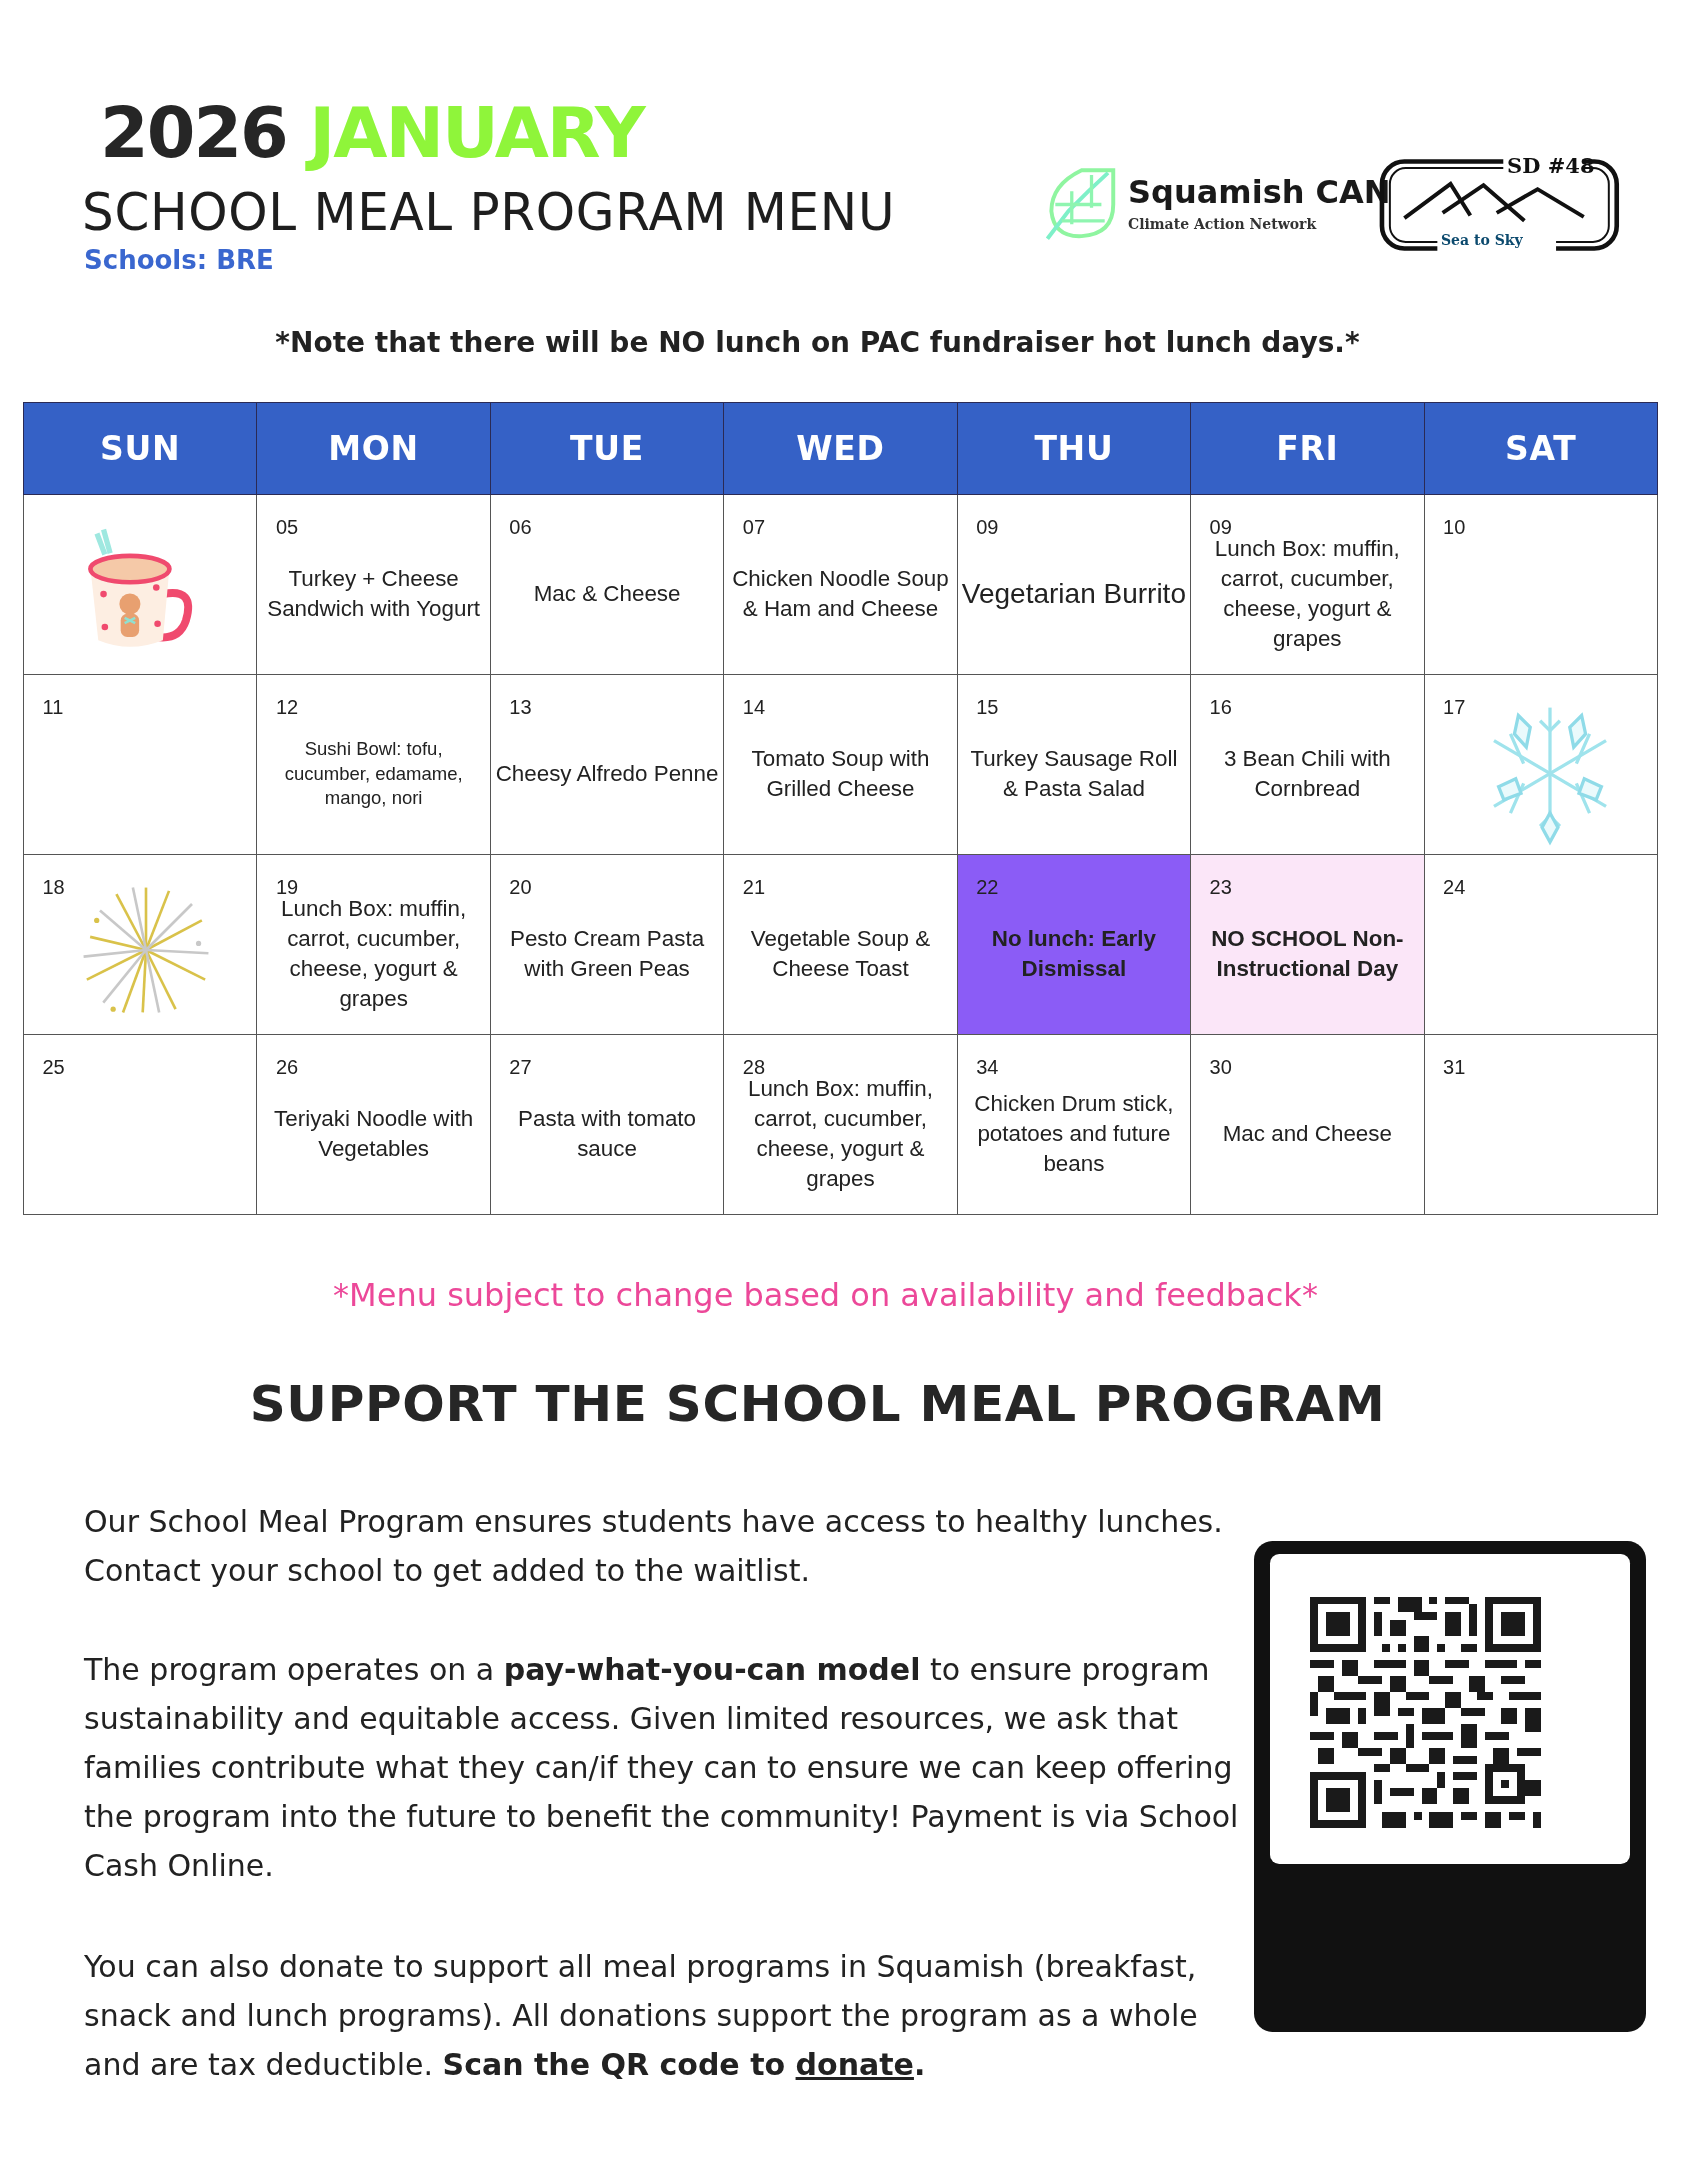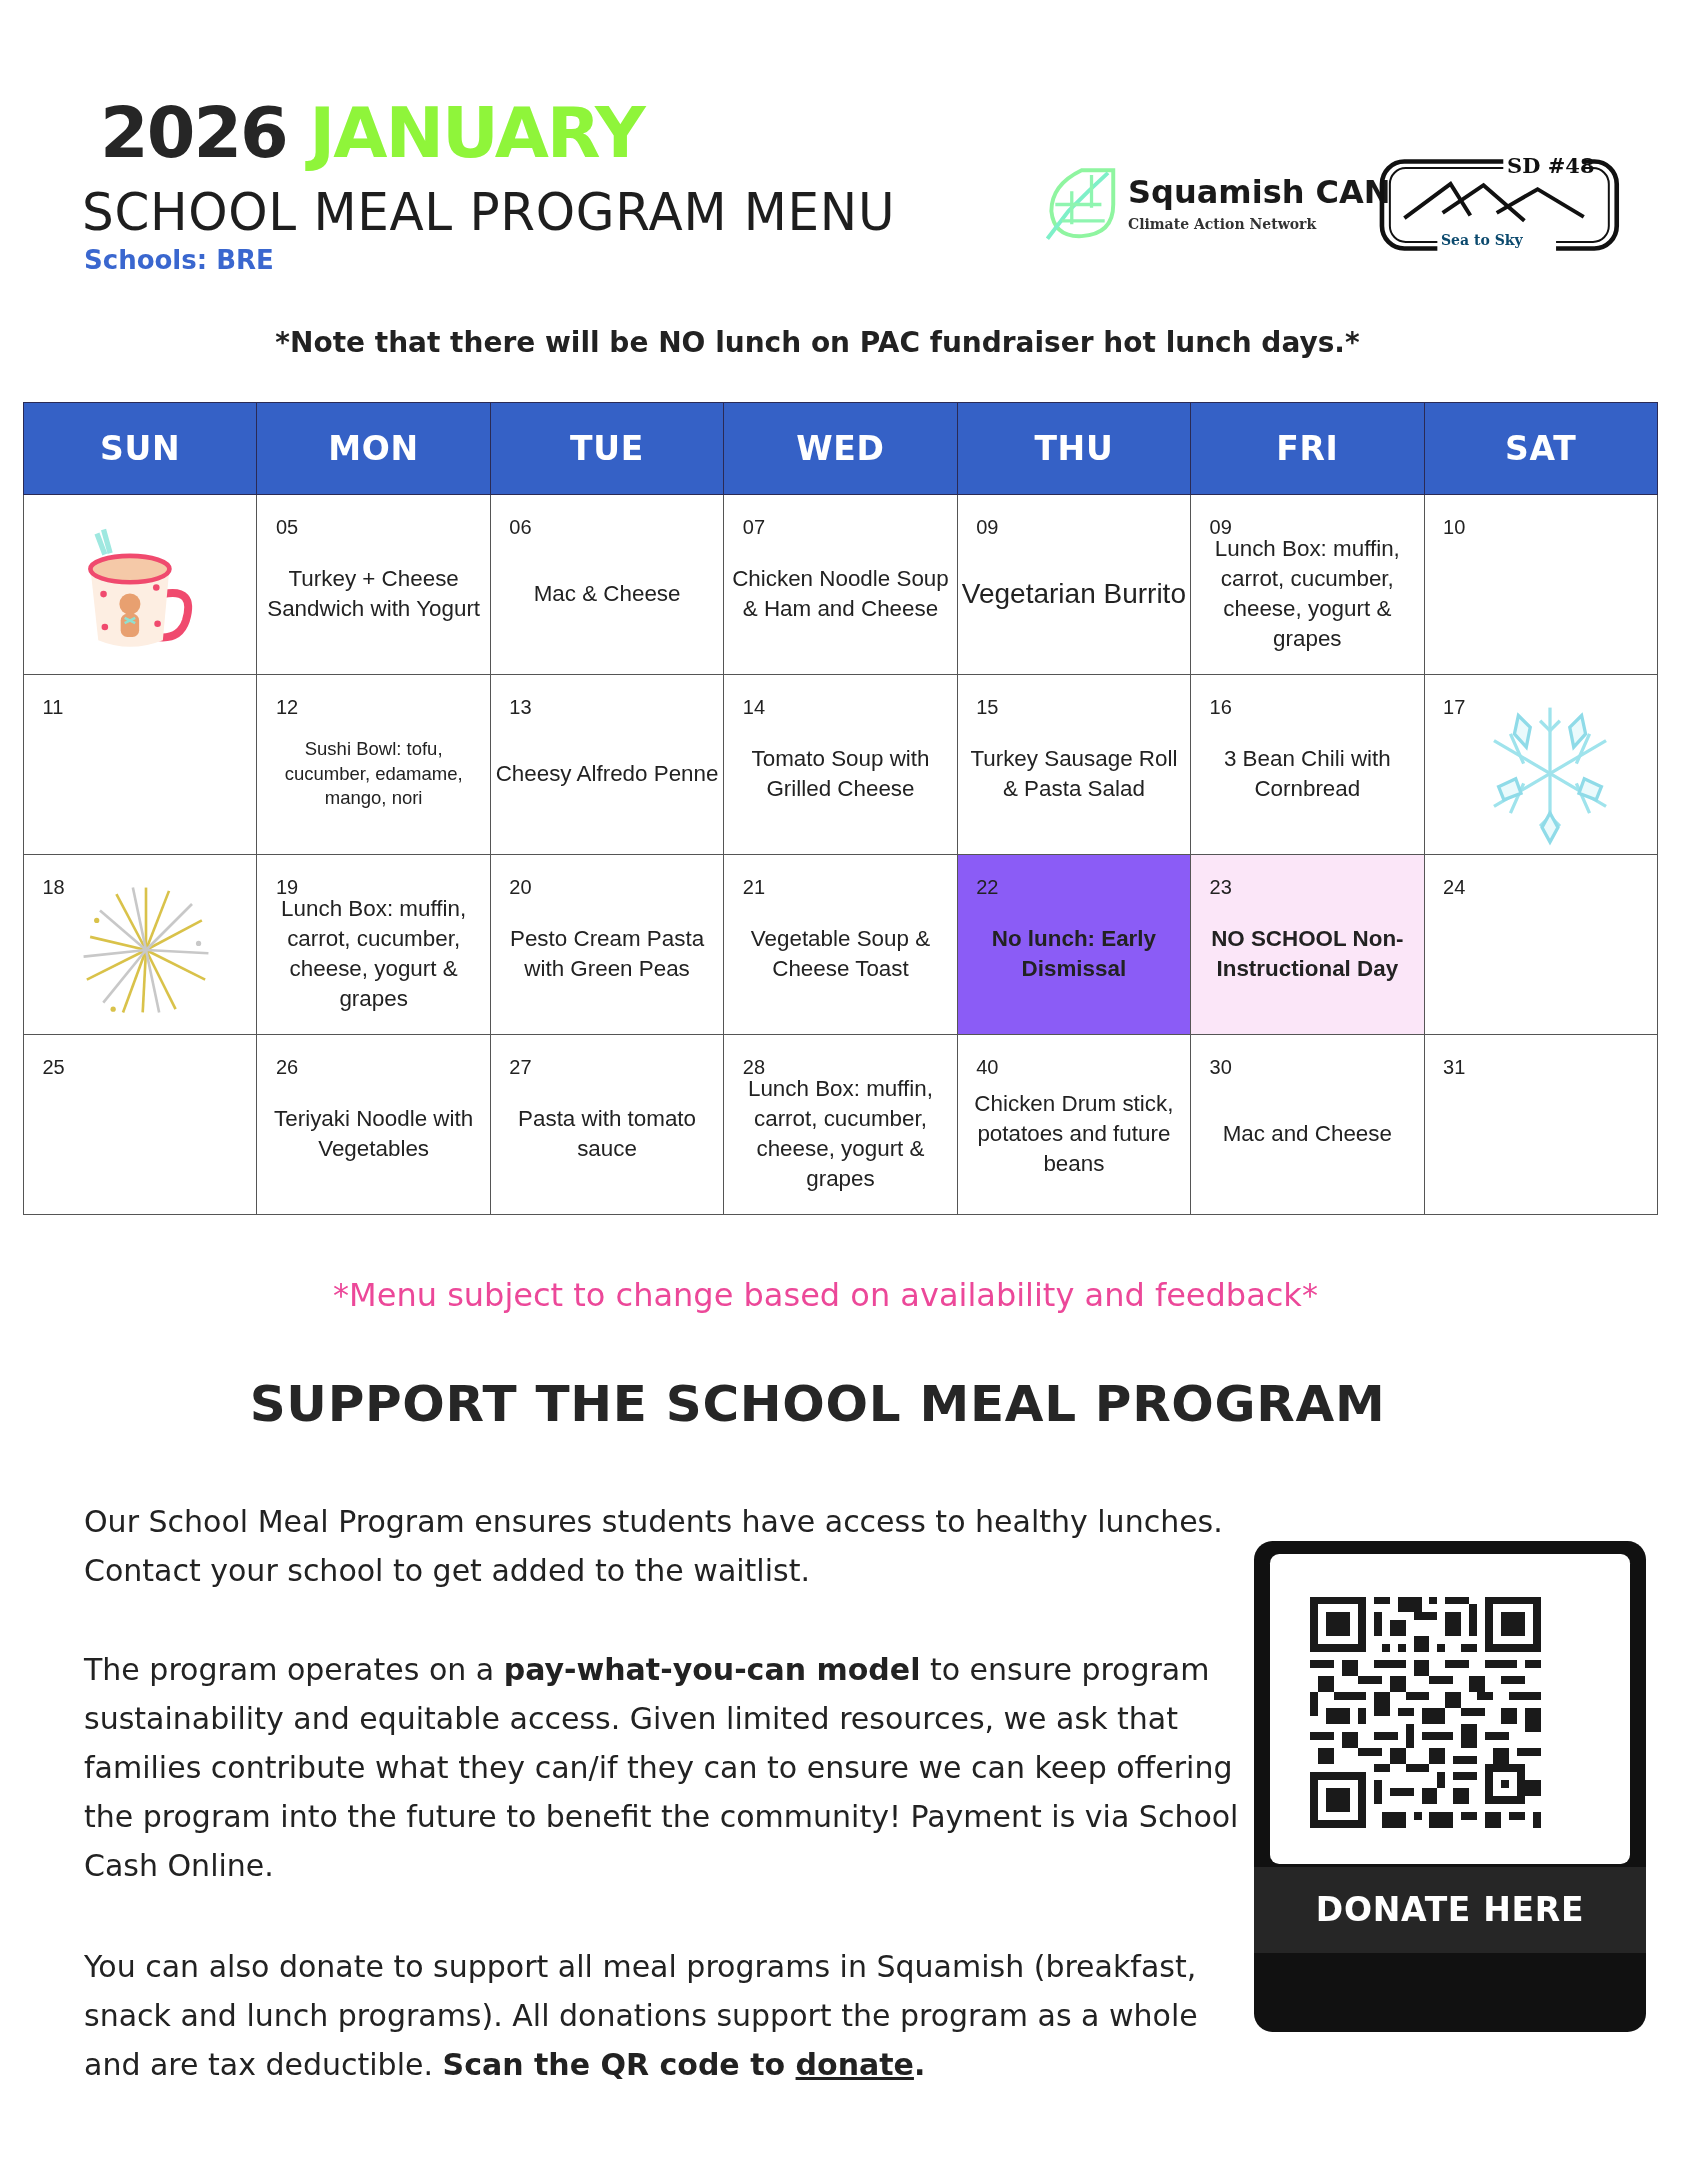--- a/index.html
+++ b/index.html
@@ -239,21 +239,21 @@
         </td>
       <td>
           <span class="daynum">27</span>
           <div class="meal">Pasta with tomato sauce</div>
         </td>
       <td>
           <span class="daynum">28</span>
           <div class="meal">Lunch Box: muffin, carrot, cucumber, cheese, yogurt &amp; grapes</div>
         </td>
       <td>
-          <span class="daynum">40</span>
+          <span class="daynum">34</span>
           <div class="meal">Chicken Drum stick, potatoes and future beans</div>
         </td>
       <td>
           <span class="daynum">30</span>
           <div class="meal">Mac and Cheese</div>
         </td>
       <td>
           <span class="daynum">31</span>
         </td>
     </tr>
@@ -345,15 +345,14 @@
           <rect x="15" y="27" width="3" height="2"></rect>
           <rect x="19" y="27" width="2" height="1"></rect>
           <rect x="22" y="27" width="2" height="2"></rect>
           <rect x="25" y="27" width="2" height="1"></rect>
           <rect x="28" y="27" width="1" height="2"></rect>
       </g>
       <rect x="23" y="22" width="3" height="3" fill="#fff"></rect>
         <rect x="24" y="23" width="1" height="1" fill="#1a1a1a"></rect>
     </svg>
   </div>
-  <div class="donate-bar">DONATE HERE</div>
 </div>
 
 
 </body></html>

